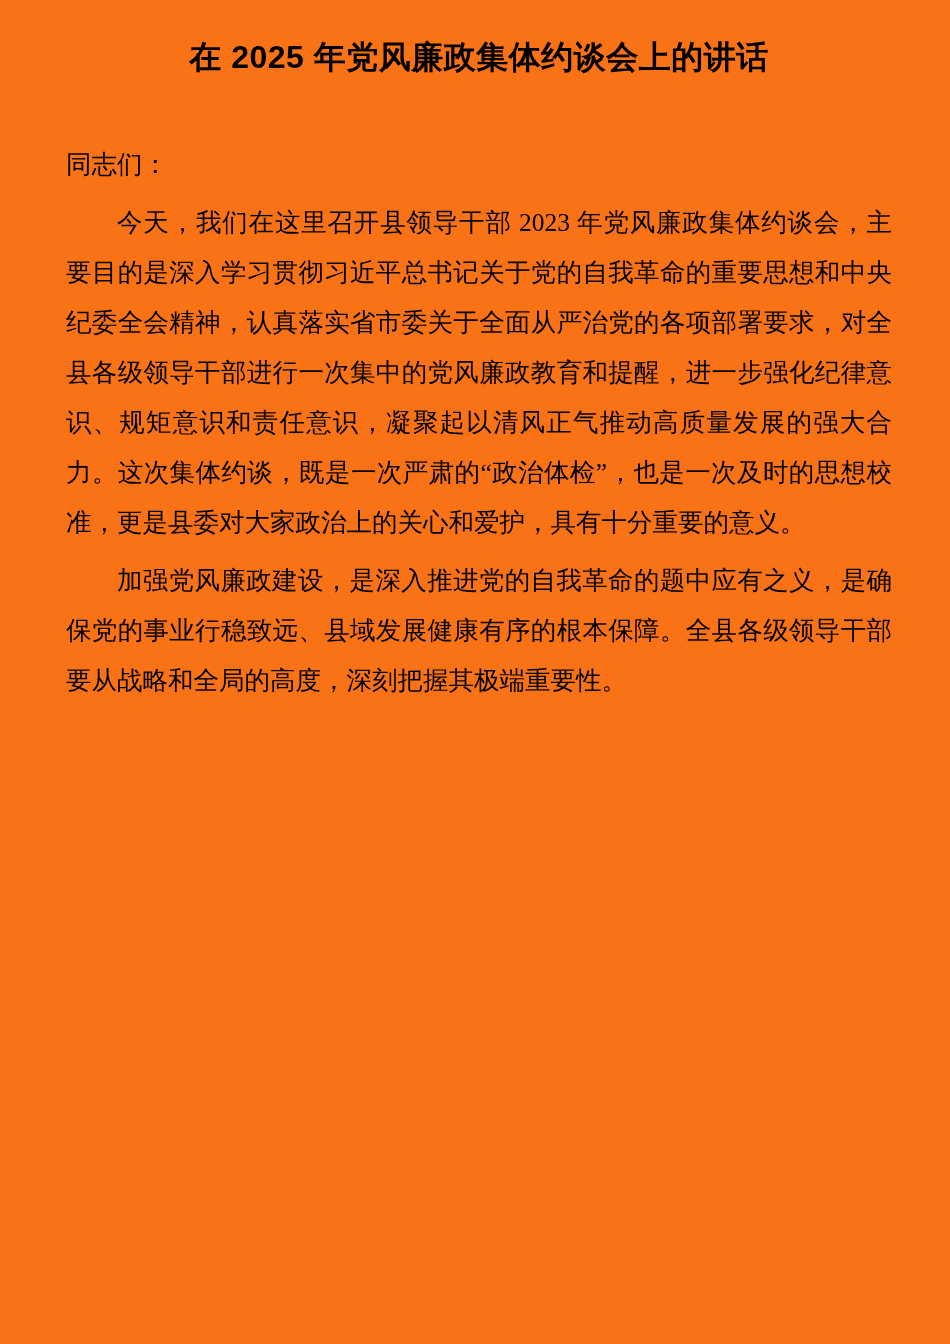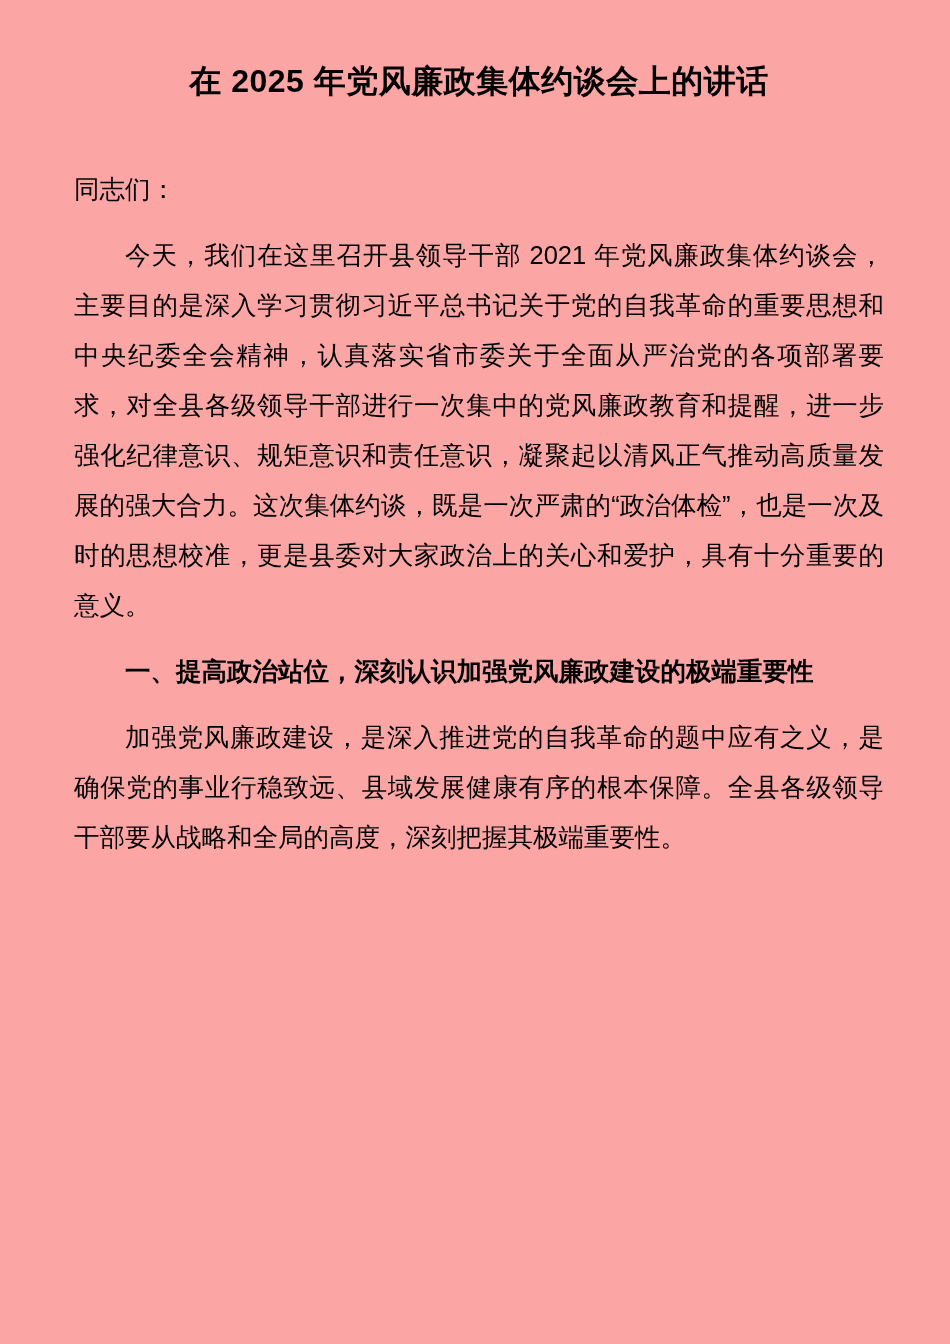--- a/index.html
+++ b/index.html
@@ -11,55 +11,55 @@
     width: 950px;
     height: 1344px;
     overflow: hidden;
     font-family: "Liberation Sans", "DejaVu Sans", sans-serif;
     color: #000000;
   }
   .page {
     box-sizing: border-box;
     width: 950px;
     height: 1344px;
-    padding: 58px 50px 0 58px;
-    background: #fca5a5;
+    padding: 34px 50px 0 58px;
+    background: #f97316;
   }
   .doc-title {
     font-size: 32px;
     line-height: 46px;
     font-weight: 700;
     text-align: center;
     margin: 0 0 60px 0;
     letter-spacing: 0.5px;
   }
   p {
-    margin: 16px;
+    margin: 8px;
     font-size: 25.5px;
     line-height: 50px;
     text-align: justify;
     text-justify: inter-character;
     text-indent: 2em;
     word-break: normal;
+    font-family: Liberation Serif, serif;
   }
   p.salutation {
     text-indent: 0;
   }
   p.heading {
     font-weight: 700;
   }
 </style>
 </head>
 <body>
 
 <div class="page">
   <h1 class="doc-title">在 2025 年党风廉政集体约谈会上的讲话</h1>
 
   <p class="salutation">同志们：</p>
 
-  <p class="body-para">今天，我们在这里召开县领导干部 2021 年党风廉政集体约谈会，主要目的是深入学习贯彻习近平总书记关于党的自我革命的重要思想和中央纪委全会精神，认真落实省市委关于全面从严治党的各项部署要求，对全县各级领导干部进行一次集中的党风廉政教育和提醒，进一步强化纪律意识、规矩意识和责任意识，凝聚起以清风正气推动高质量发展的强大合力。这次集体约谈，既是一次严肃的“政治体检”，也是一次及时的思想校准，更是县委对大家政治上的关心和爱护，具有十分重要的意义。</p>
+  <p class="body-para">今天，我们在这里召开县领导干部 2023 年党风廉政集体约谈会，主要目的是深入学习贯彻习近平总书记关于党的自我革命的重要思想和中央纪委全会精神，认真落实省市委关于全面从严治党的各项部署要求，对全县各级领导干部进行一次集中的党风廉政教育和提醒，进一步强化纪律意识、规矩意识和责任意识，凝聚起以清风正气推动高质量发展的强大合力。这次集体约谈，既是一次严肃的“政治体检”，也是一次及时的思想校准，更是县委对大家政治上的关心和爱护，具有十分重要的意义。</p>
 
 
-  <p class="body-para heading">一、提高政治站位，深刻认识加强党风廉政建设的极端重要性</p>
 
   <p class="body-para">加强党风廉政建设，是深入推进党的自我革命的题中应有之义，是确保党的事业行稳致远、县域发展健康有序的根本保障。全县各级领导干部要从战略和全局的高度，深刻把握其极端重要性。</p>
 
 </div>
 
 </body></html>

